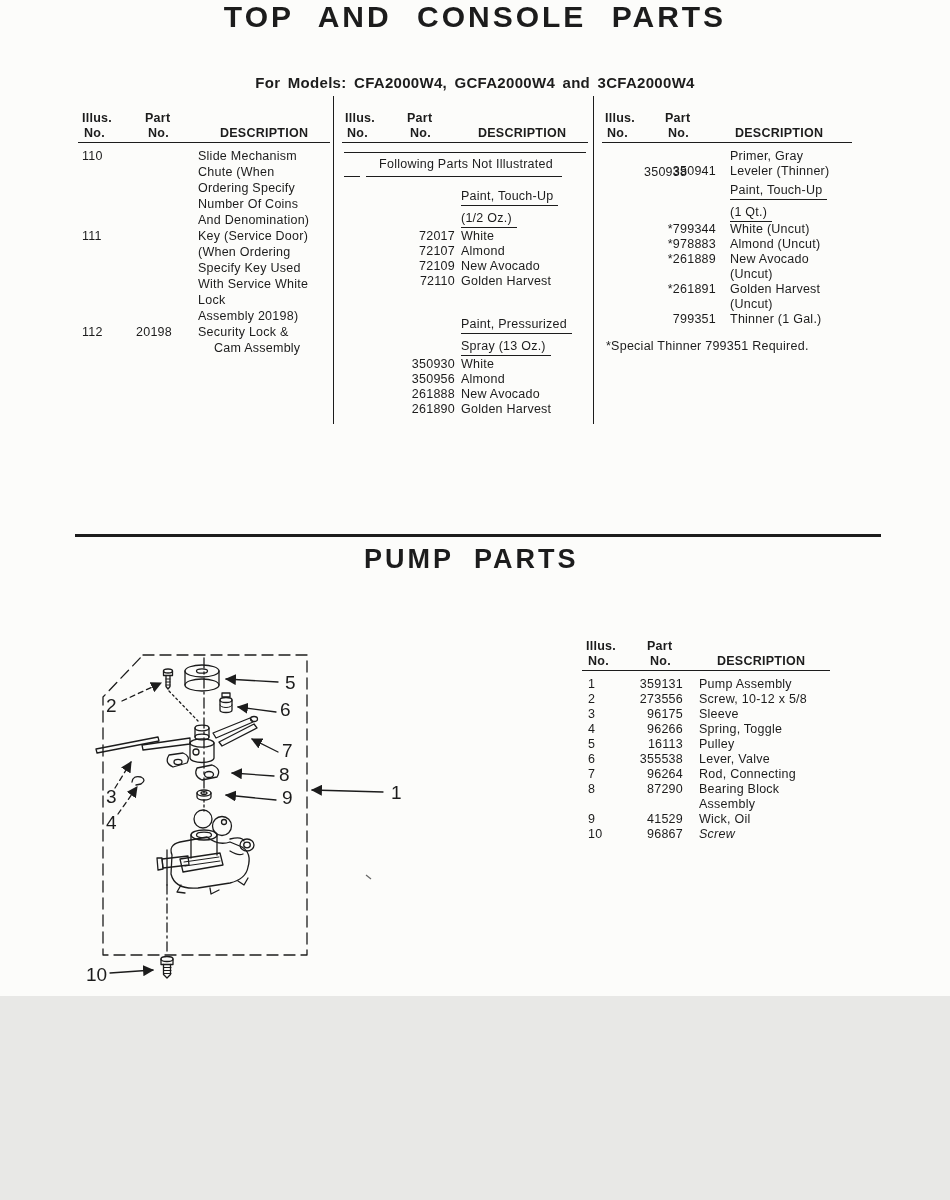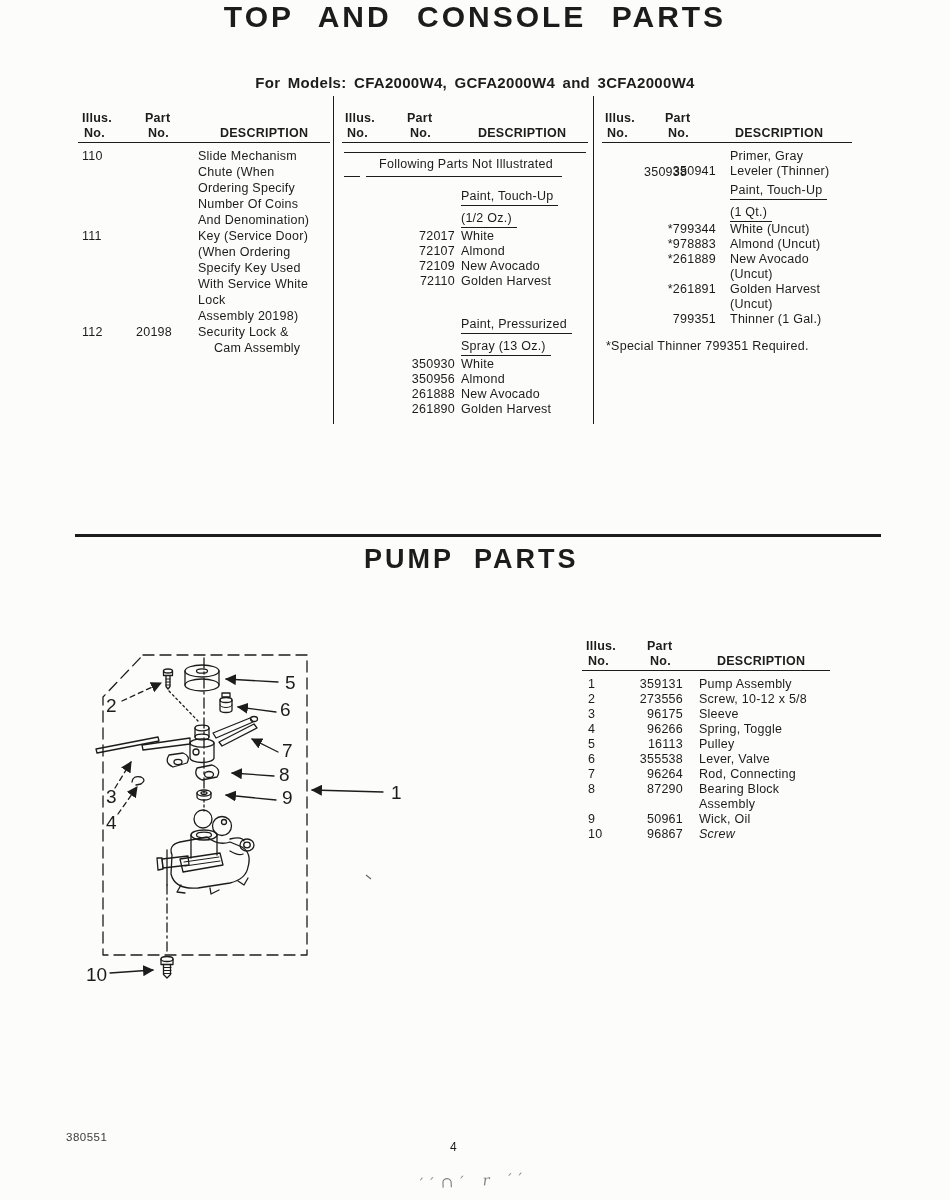--- a/index.html
+++ b/index.html
@@ -1,17 +1,17 @@
 <!DOCTYPE html>
 <html><head>
 <meta charset="utf-8">
 <style>
   html,body{margin:0;padding:0;background:#e8e8e6;}
   .page{
-    position:relative;width:950px;height:1200px;margin:0 auto;
+    position:relative;width:950px;height:996px;margin:0 auto;
     background:#fcfcfa;color:#1c1c1c;overflow:hidden;
     font-family:"Liberation Sans", sans-serif;
   }
   .abs{position:absolute;white-space:nowrap;}
   .t{font-size:12.5px;line-height:1;letter-spacing:.25px;}
   .b{font-weight:bold;}
   .ul{border-bottom:1.4px solid #1c1c1c;padding:0 5px 2px 0;}
   .rule{position:absolute;background:#1c1c1c;height:1.4px;}
   .vrule{position:absolute;background:#1c1c1c;width:1.4px;}
   .title{font-size:30px;font-weight:bold;letter-spacing:3px;word-spacing:14px;}
@@ -267,18 +267,18 @@
     <div class="abs t" style="left: 598px; top: 753px; width: 85px; text-align: right;">355538</div>
     <div class="abs t" style="left: 699px; top: 753px;">Lever, Valve</div>
     <div class="abs t" style="left: 588px; top: 768px;">7</div>
     <div class="abs t" style="left: 598px; top: 768px; width: 85px; text-align: right;">96264</div>
     <div class="abs t" style="left: 699px; top: 768px;">Rod, Connecting</div>
     <div class="abs t" style="left: 588px; top: 783px;">8</div>
     <div class="abs t" style="left: 598px; top: 783px; width: 85px; text-align: right;">87290</div>
     <div class="abs t" style="left: 699px; top: 783px;">Bearing Block</div>
     <div class="abs t" style="left: 699px; top: 798px;">Assembly</div>
     <div class="abs t" style="left: 588px; top: 813px;">9</div>
-    <div class="abs t" style="left: 598px; top: 813px; width: 85px; text-align: right;">50961</div>
+    <div class="abs t" style="left: 598px; top: 813px; width: 85px; text-align: right;">41529</div>
     <div class="abs t" style="left: 699px; top: 813px;">Wick, Oil</div>
     <div class="abs t" style="left: 588px; top: 828px;">10</div>
     <div class="abs t" style="left: 598px; top: 828px; width: 85px; text-align: right;">96867</div>
     <div class="abs t" style="left: 699px; top: 828px; font-style: italic;">Screw</div>
   </div>
 
 </body></html>

